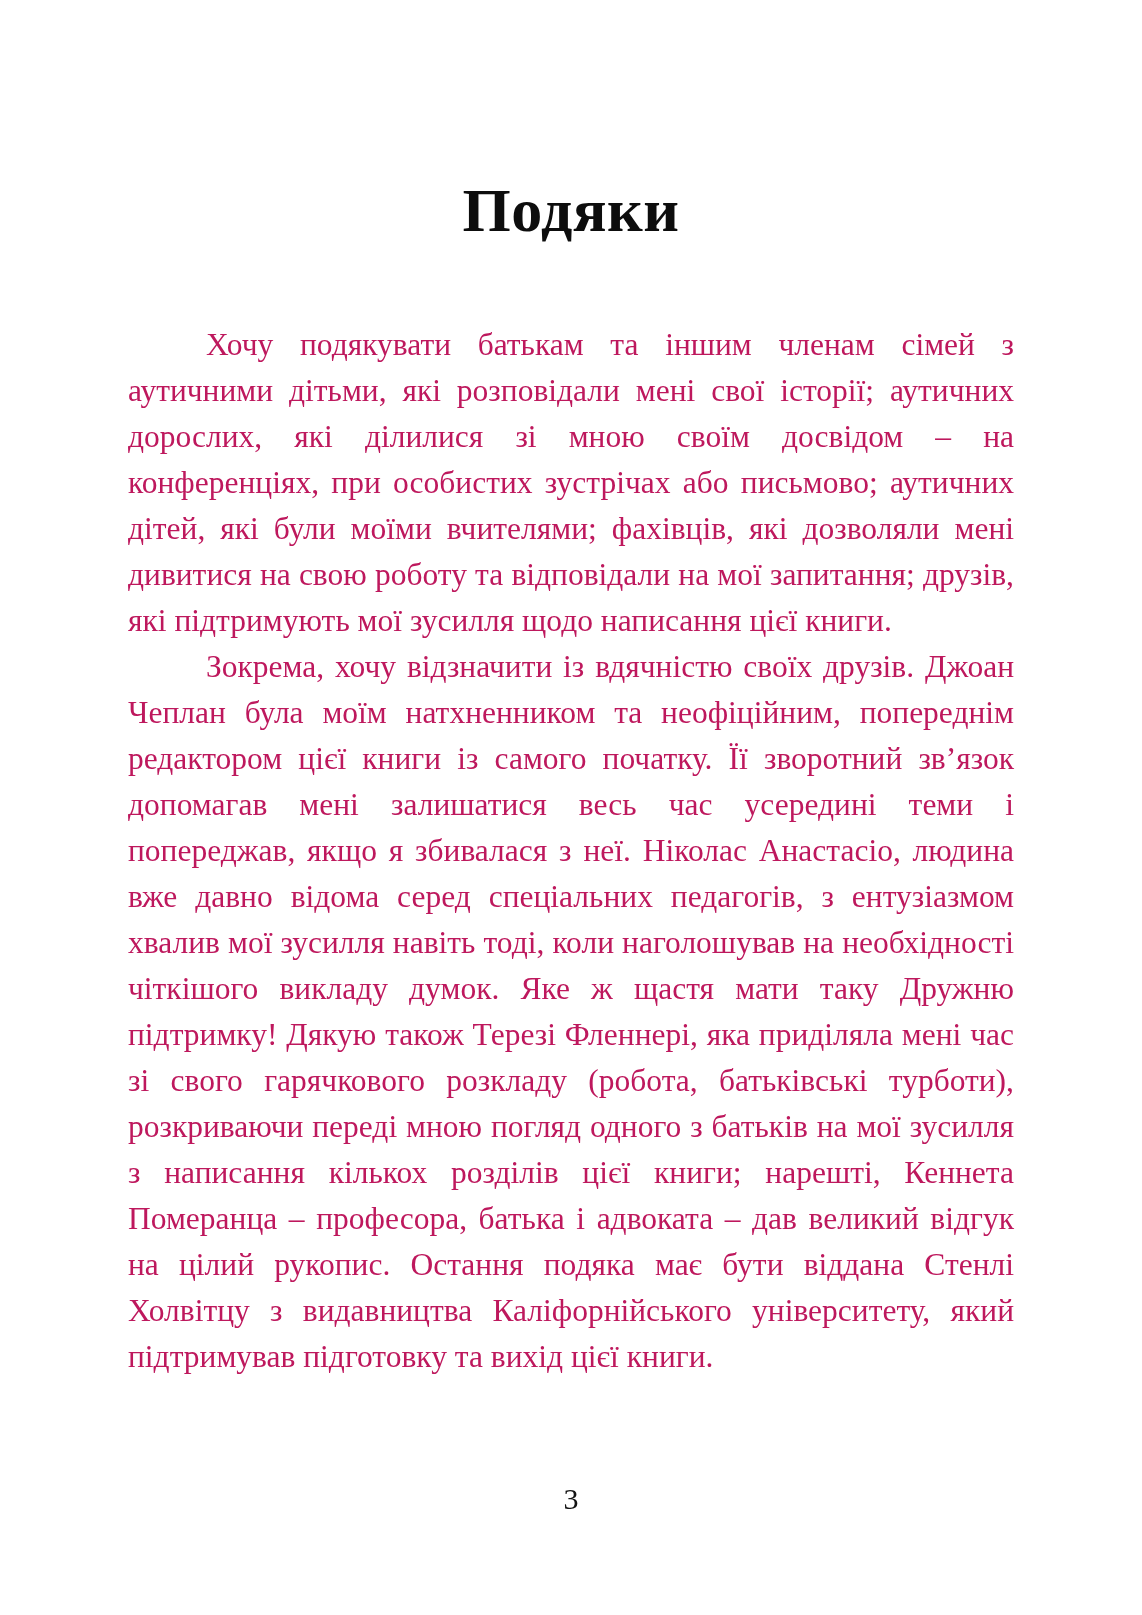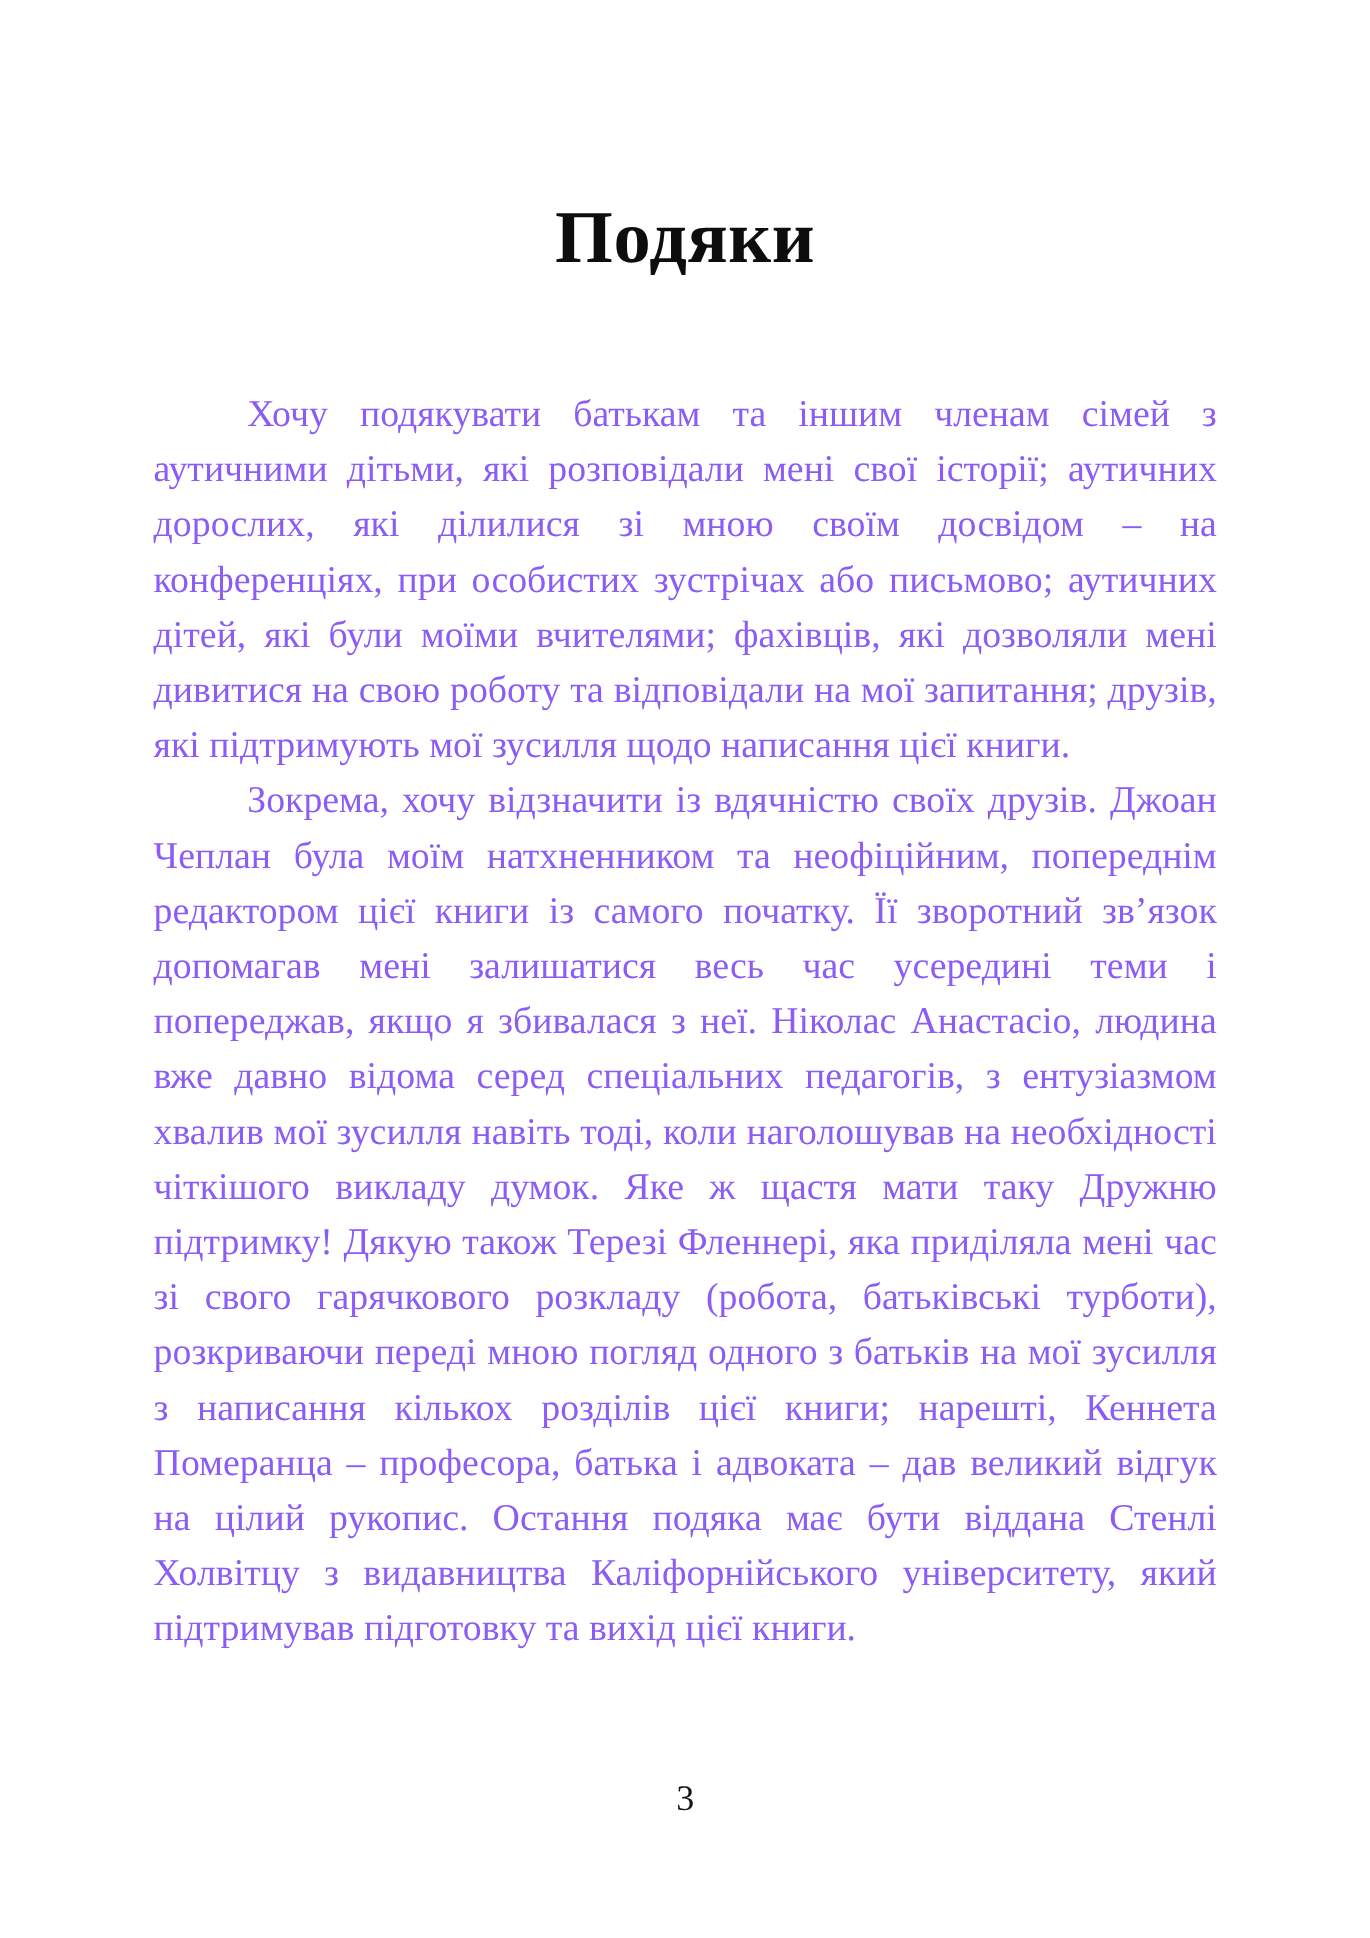--- a/index.html
+++ b/index.html
@@ -19,21 +19,21 @@
     width: 1142px;
     height: 1615px;
     margin: 0 auto;
     background: #ffffff;
     box-sizing: border-box;
     overflow: hidden;
   }
 
   .page-title {
     position: absolute;
-    top: 124px;
+    top: 136px;
     left: 0;
     right: 0;
     text-align: center;
     font-family: "Liberation Serif", "DejaVu Serif", serif;
     font-size: 62px;
     font-weight: 700;
     letter-spacing: 0.5px;
     color: #0d0d0d;
     line-height: 1.05;
   }
@@ -45,21 +45,21 @@
     width: 886px;
   }
 
   .body-text p {
     margin: 0 0 0 0;
     font-size: 31.5px;
     line-height: 46px;
     text-align: justify;
     text-justify: inter-word;
     text-indent: 78px;
-    color: #8b5cf6;
+    color: #be185d;
     hyphens: manual;
     -webkit-hyphens: manual;
   }
 
   .body-text p + p {
     margin-top: 0;
   }
 
   .page-number {
     position: absolute;

